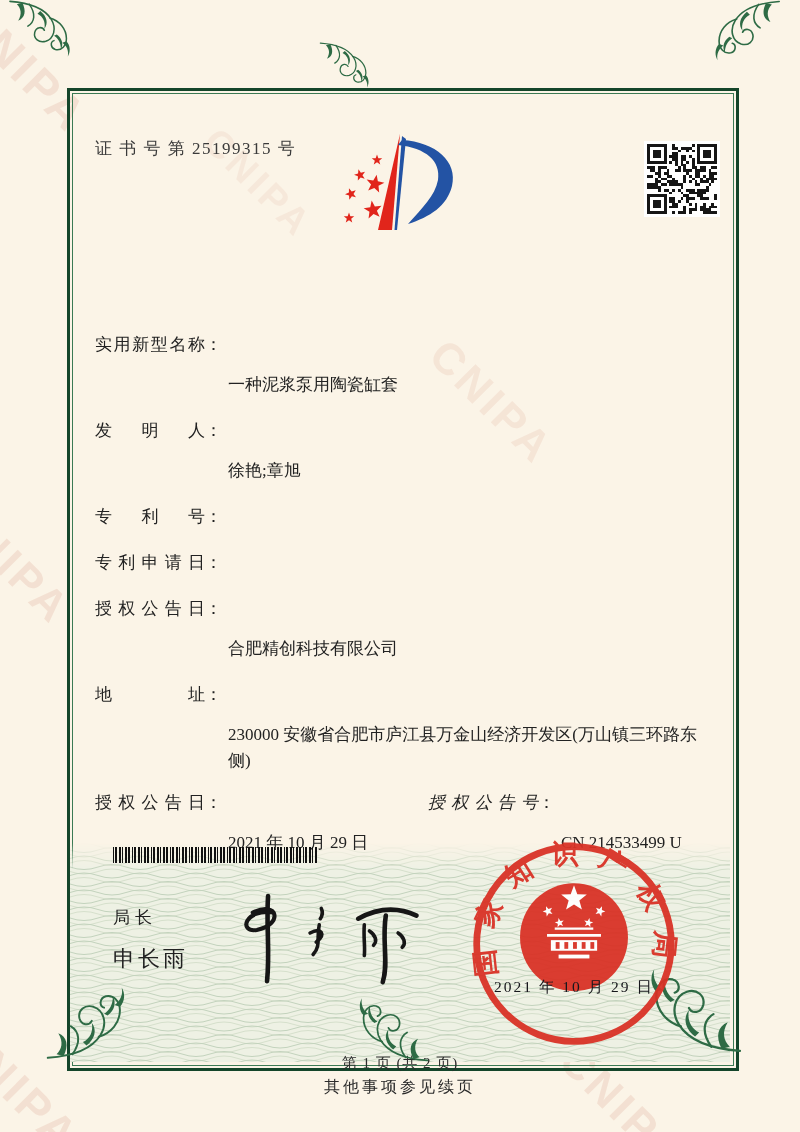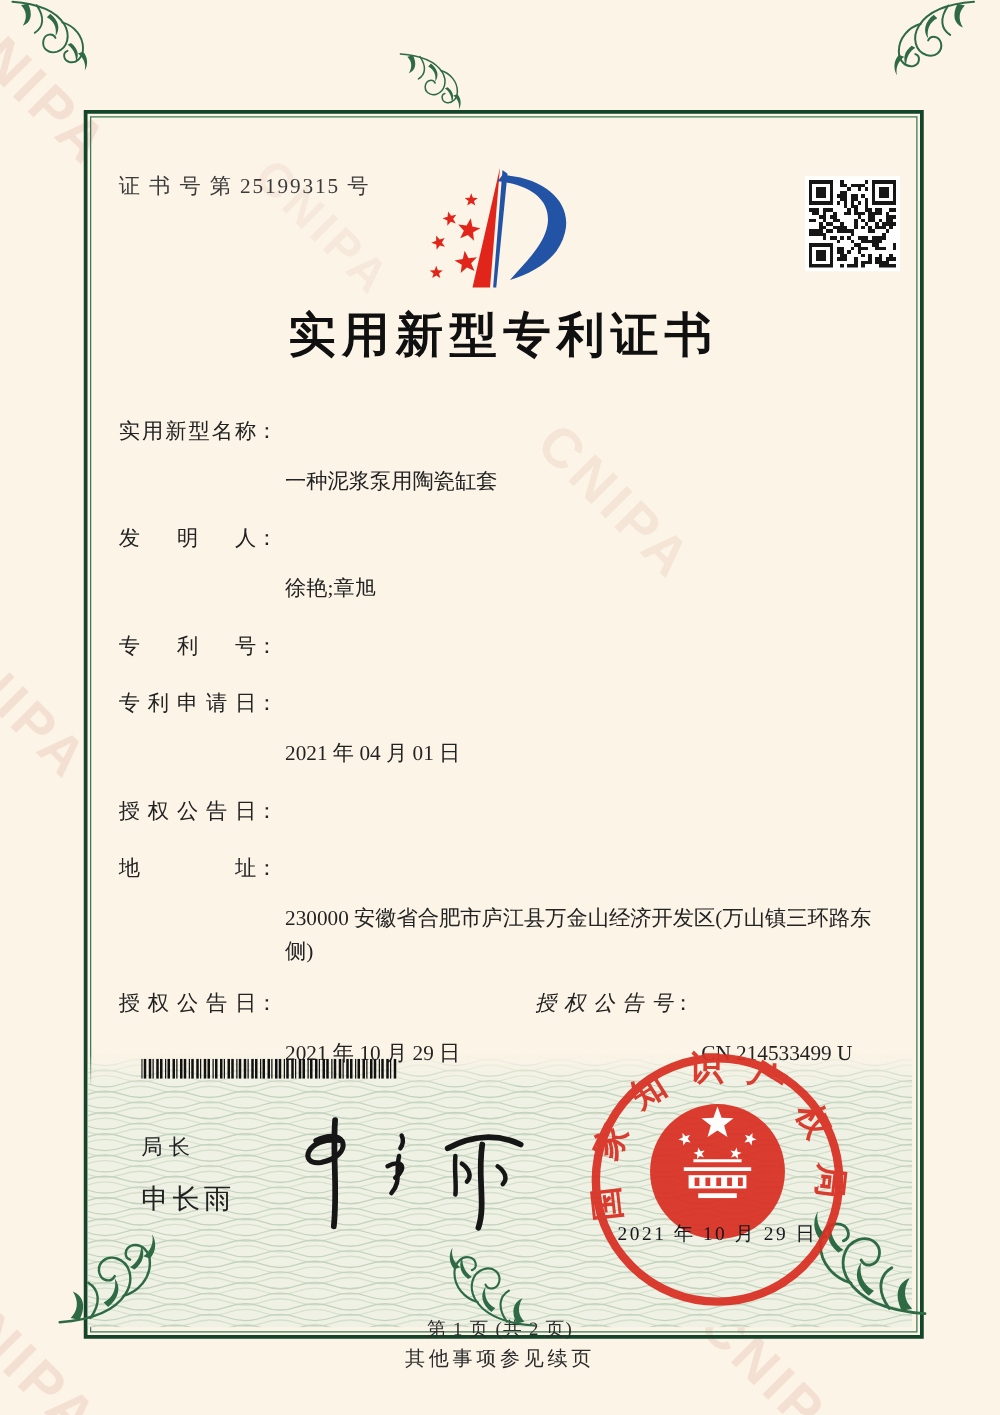--- a/index.html
+++ b/index.html
@@ -387,45 +387,44 @@
         <rect x="2" y="2" width="3" height="3" fill="#161616"></rect>
         <rect x="18" y="0" width="7" height="7" fill="#161616"></rect>
         <rect x="19" y="1" width="5" height="5" fill="#fff"></rect>
         <rect x="20" y="2" width="3" height="3" fill="#161616"></rect>
         <rect x="0" y="18" width="7" height="7" fill="#161616"></rect>
         <rect x="1" y="19" width="5" height="5" fill="#fff"></rect>
         <rect x="2" y="20" width="3" height="3" fill="#161616"></rect>
       </svg>
   </div>
 
-  <div class="title">实用新型专利证书</div>
 
   <div class="fields">
     <div class="frow">
       <span class="flabel">实用新型名称</span>
         <span class="fcolon">：</span>
         <span class="fvalue">一种泥浆泵用陶瓷缸套</span>
     </div>
     <div class="frow">
       <span class="flabel">发明人</span>
         <span class="fcolon">：</span>
         <span class="fvalue">徐艳;章旭</span>
     </div>
     <div class="frow">
       <span class="flabel">专利号</span>
         <span class="fcolon">：</span>
     </div>
     <div class="frow">
       <span class="flabel">专利申请日</span>
         <span class="fcolon">：</span>
-        <span class="fvalue">2021 年 04 月 01 日</span>
     </div>
     <div class="frow">
       <span class="flabel">授权公告日</span>
         <span class="fcolon">：</span>
+        <span class="fvalue">合肥精创科技有限公司</span>
     </div>
     <div class="frow addr">
       <span class="flabel">地址</span>
         <span class="fcolon">：</span>
         <span class="fvalue">230000 安徽省合肥市庐江县万金山经济开发区(万山镇三环路东侧)</span>
     </div>
     <div class="frow">
       <span class="flabel">授权公告日</span>
         <span class="fcolon">：</span>
         <span class="fvalue fixed">2021 年 10 月 29 日</span>

